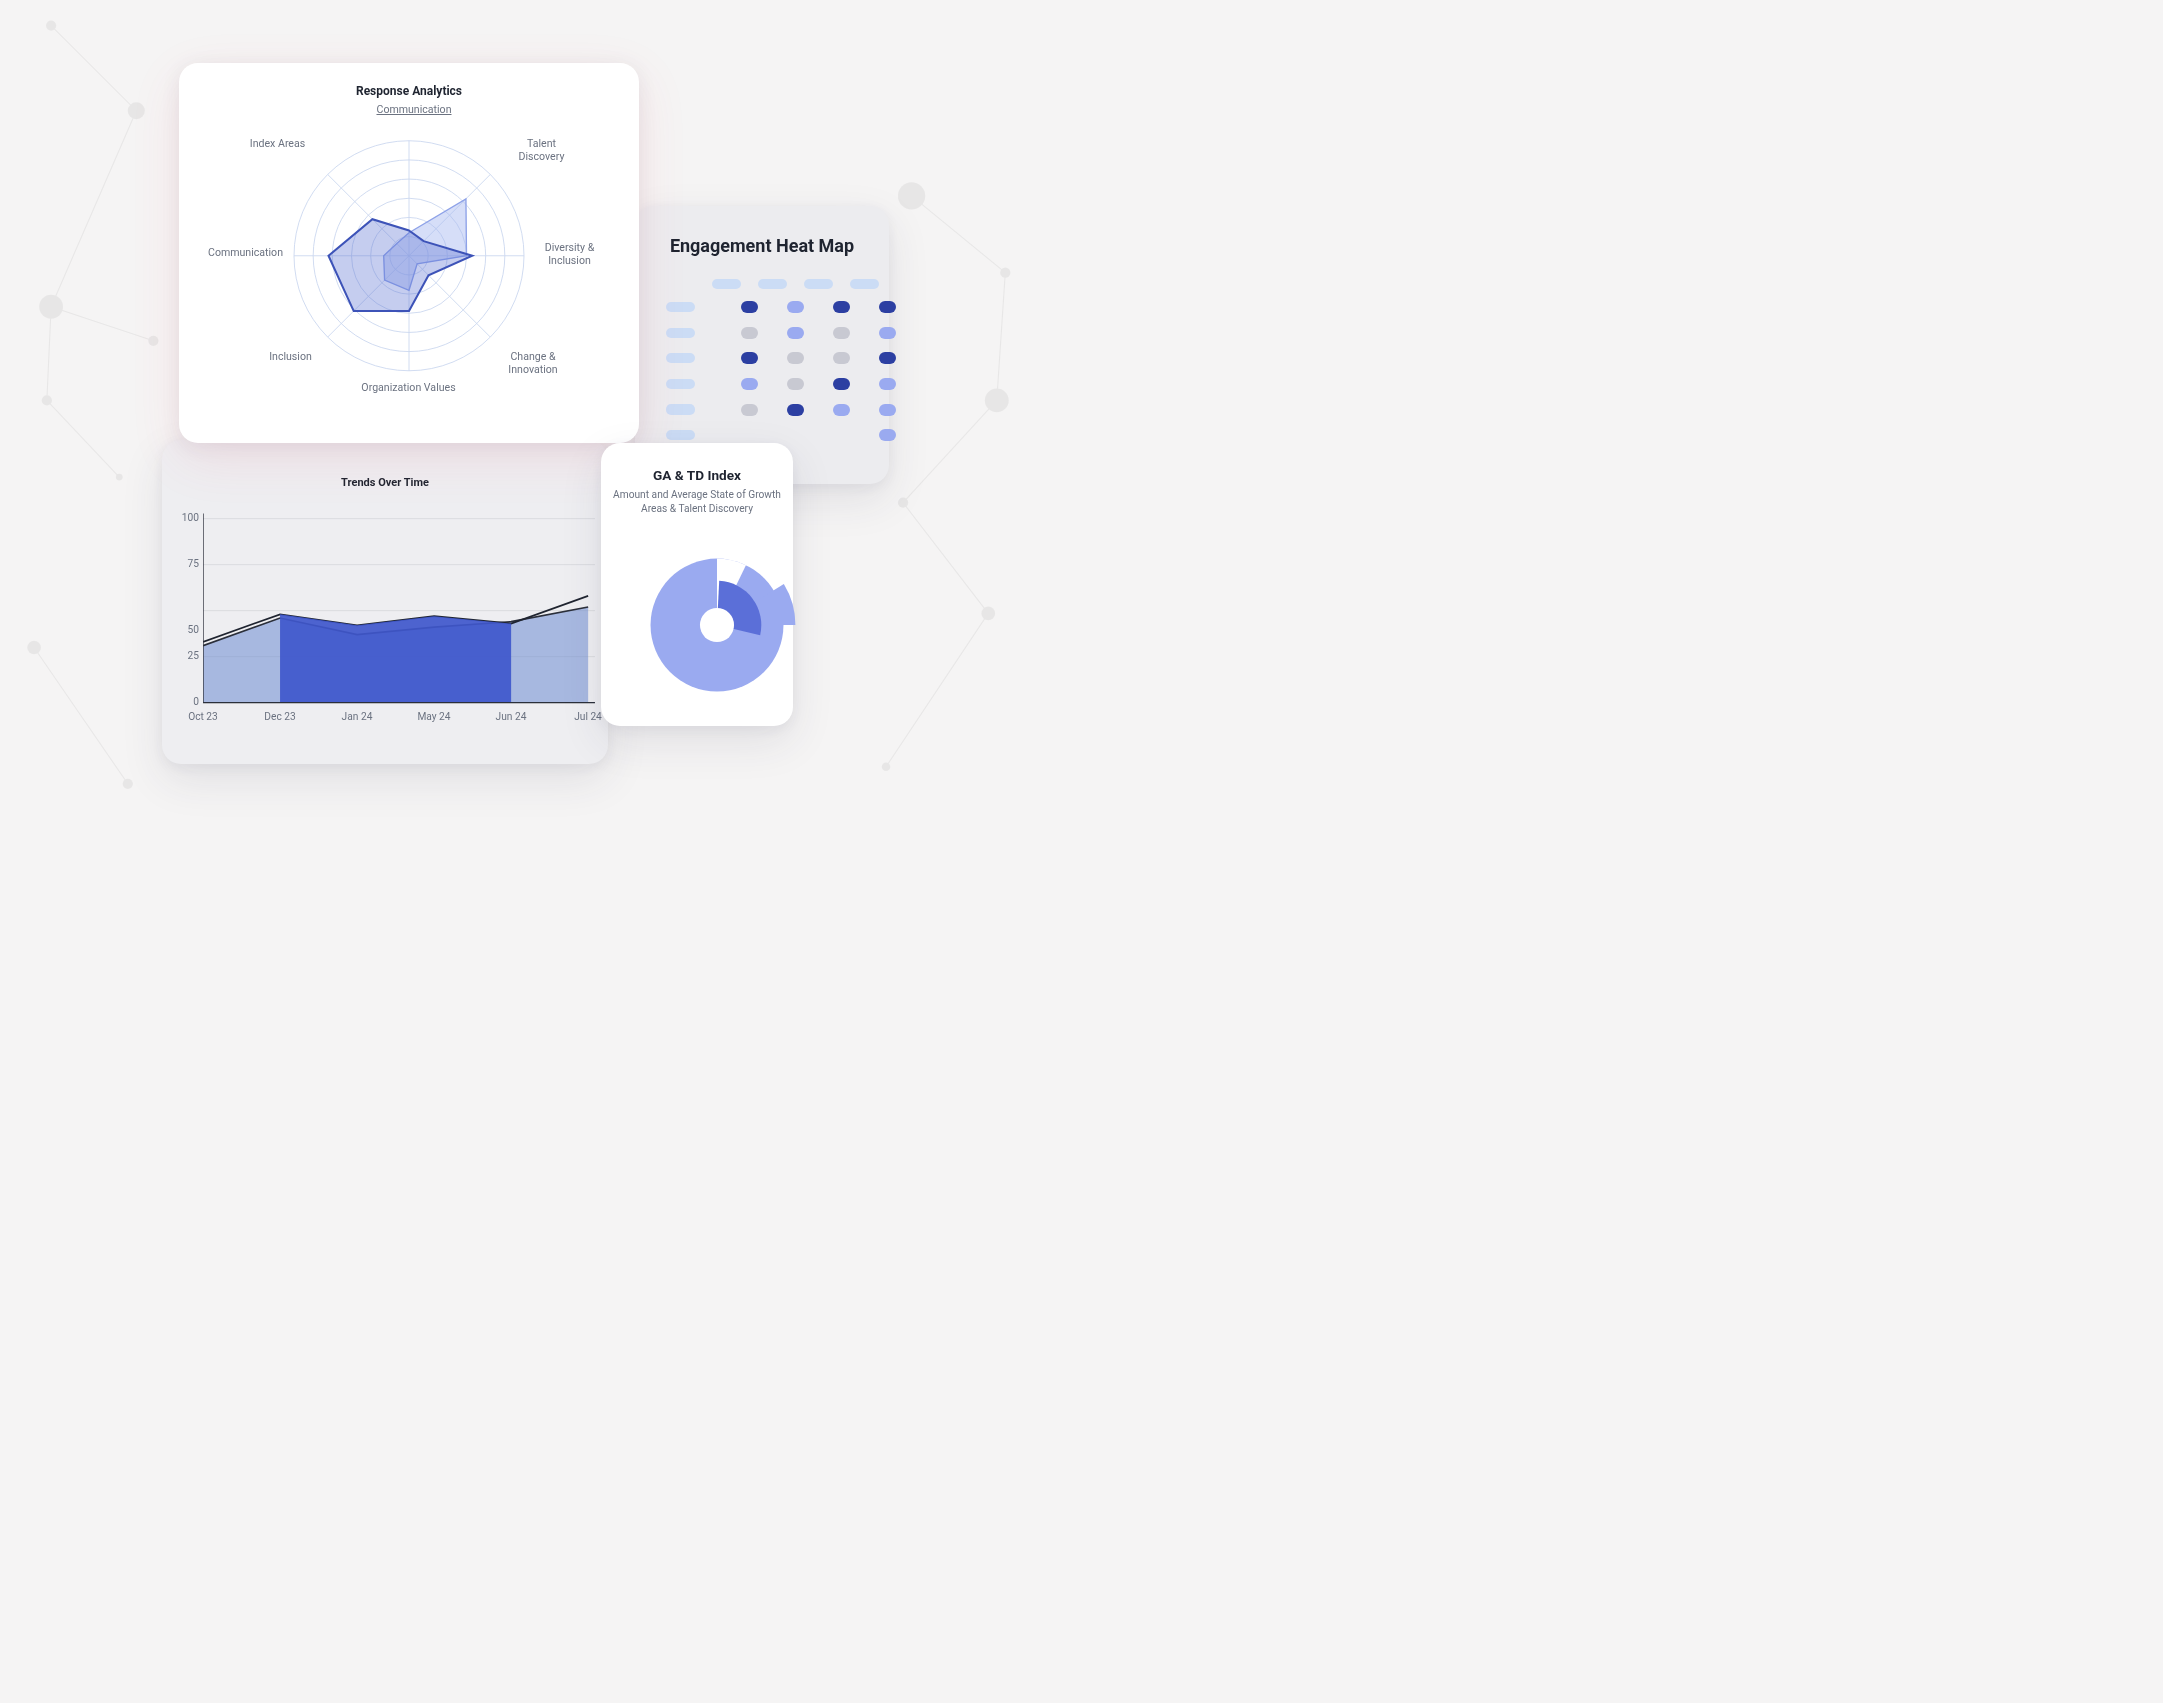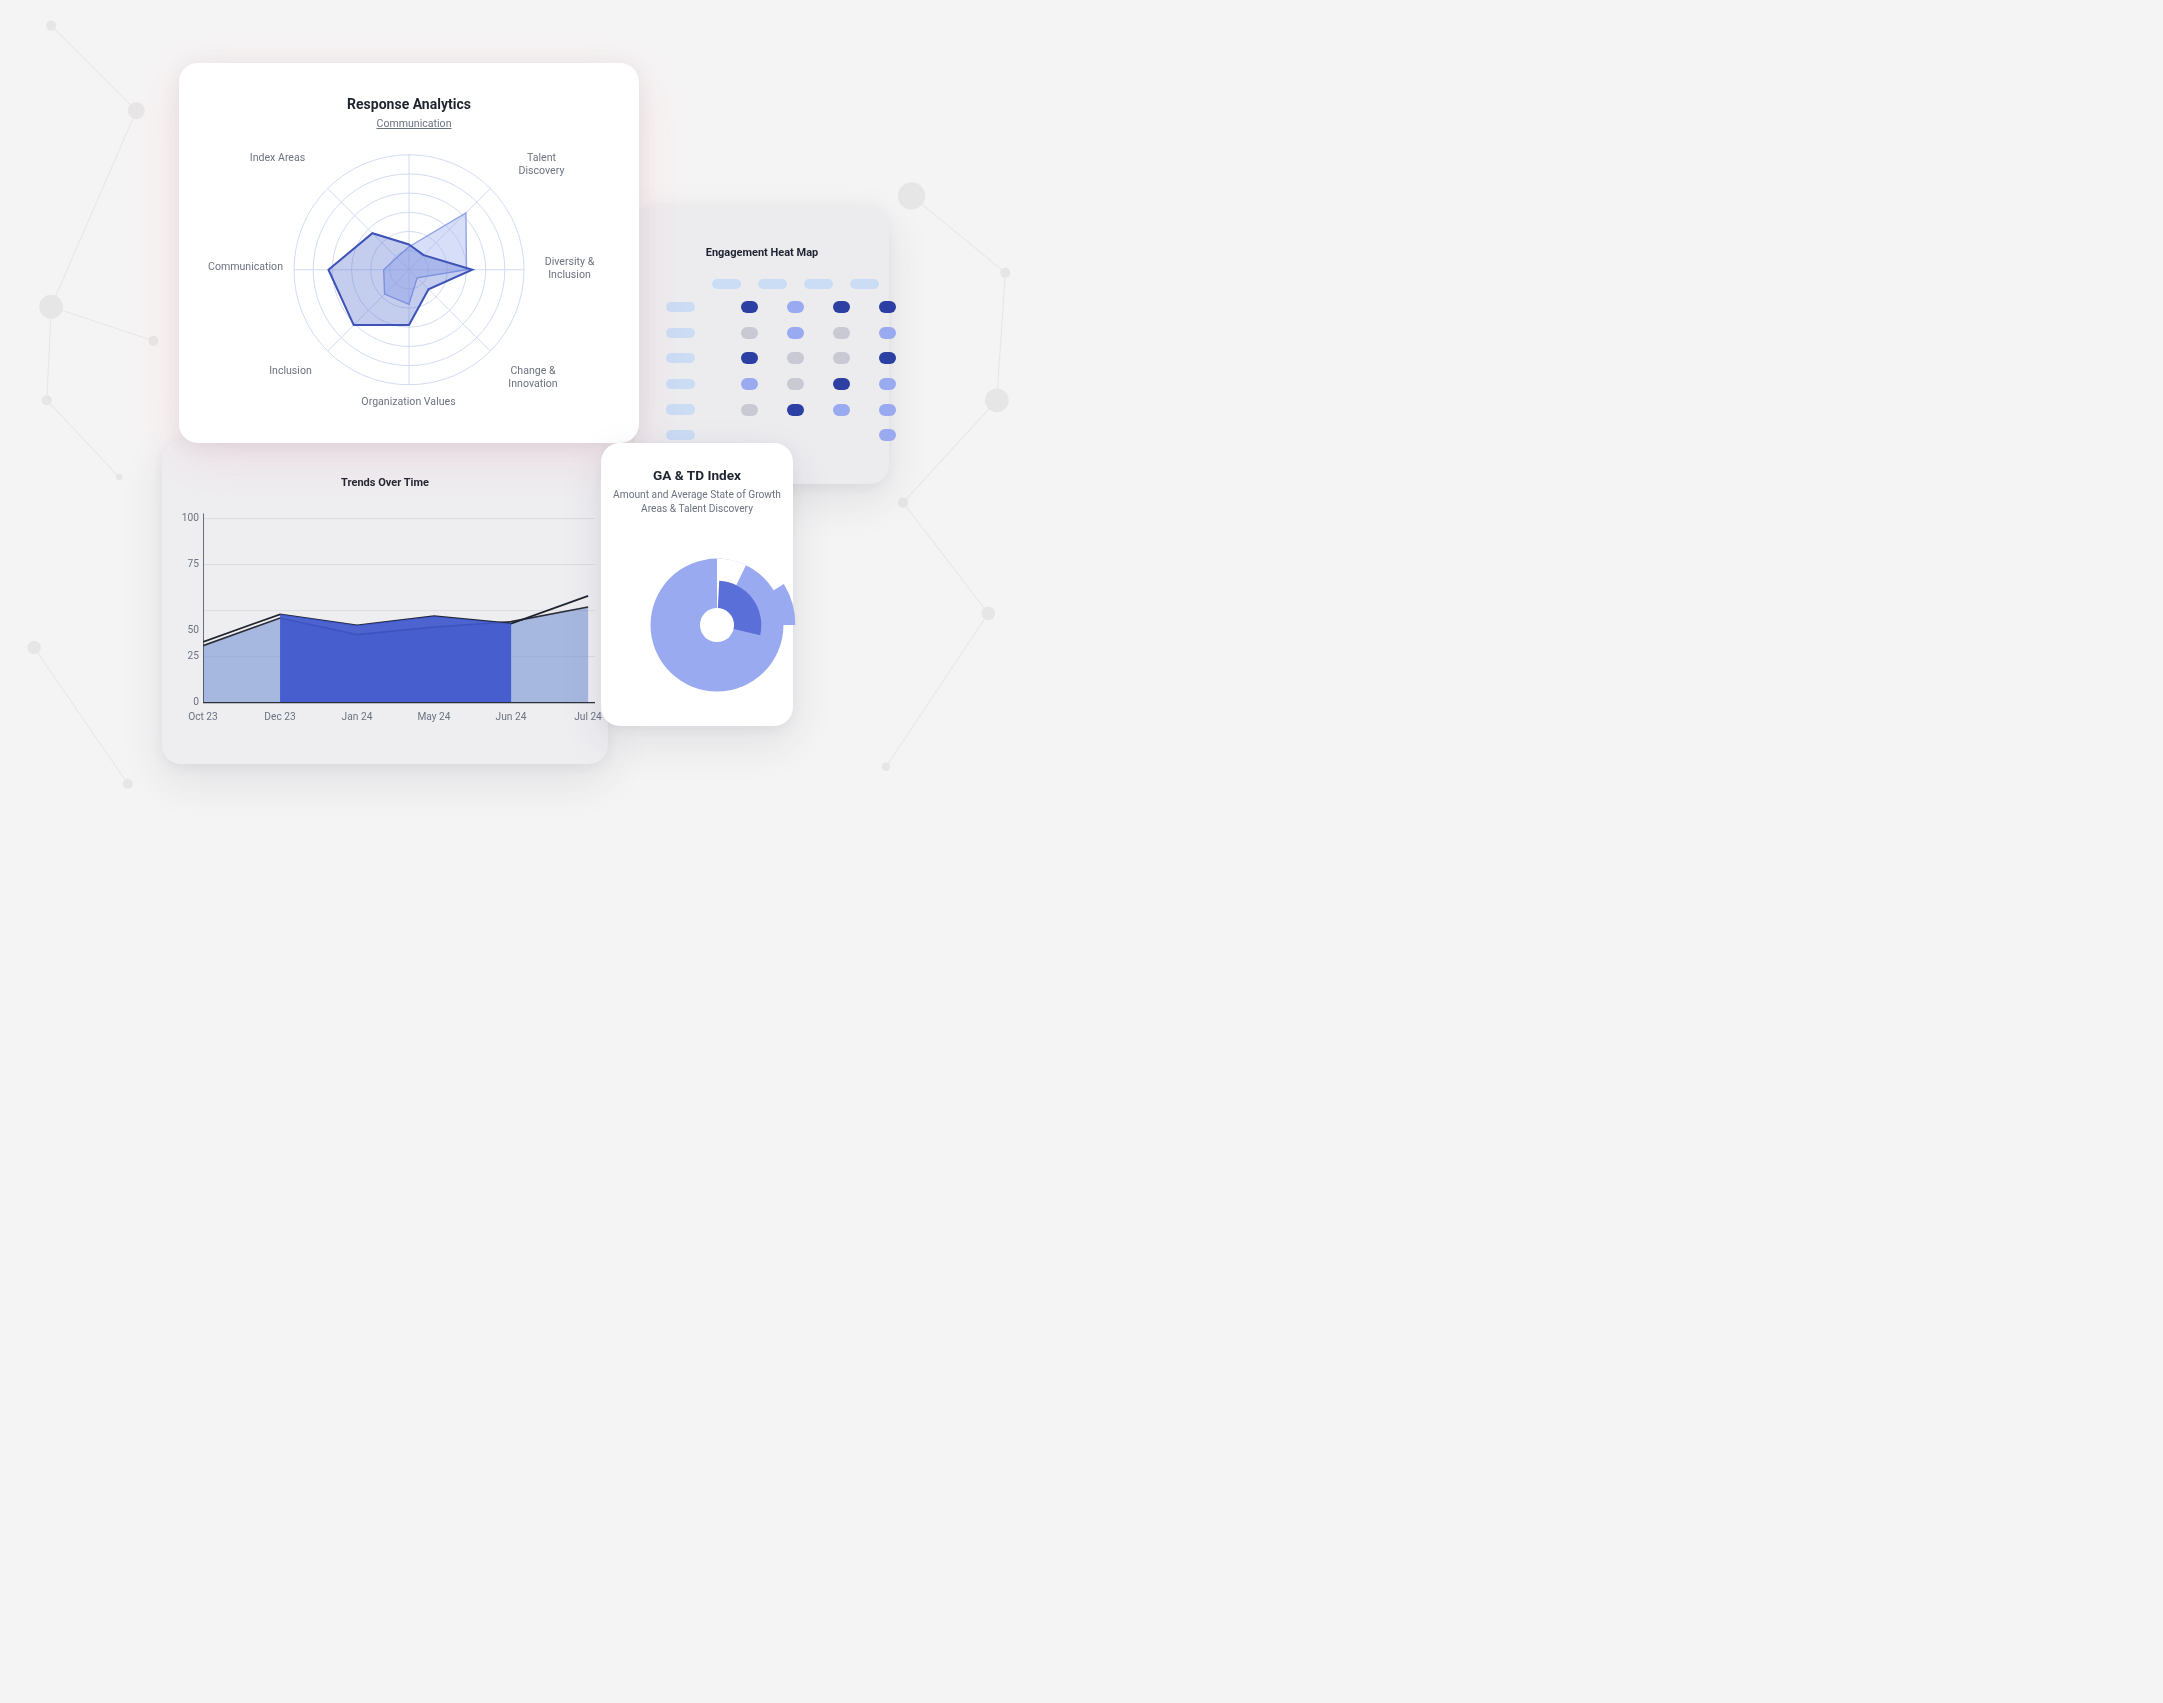--- a/index.html
+++ b/index.html
@@ -33,41 +33,41 @@
     line-height:1.35;
     margin-top:5.1px;
   }
 
   
   #card-radar {
     left:179px; top:63px; width:460px; height:380px;
     background:#ffffff;
     box-shadow: 0 15.3px 51px rgba(236, 72, 100, 0.10), 0 3.4px 19px rgba(50,50,80,0.08);
   }
-  #card-radar .card-title { font-size:14px; margin-top:33px; }
+  #card-radar .card-title { font-size:12px; margin-top:21px; }
   #card-radar .radar-wrap { position:relative; width:100%; height:307px; }
   .radar-label {
     position:absolute; font-size:10.6px; color:#6b7280; text-align:center; line-height:1.25;
   }
 
   
   #card-trends {
     left:162px; top:440px; width:446px; height:324px;
     background:#eeeef1;
   }
   #card-trends .card-title { font-size:11px; margin-top:36px; }
   .trend-y-label { position:absolute; right:409px; font-size:10.2px; color:#6b7280; text-align:right; width:29px; }
   .trend-x-label { position:absolute; font-size:10.2px; color:#6b7280; text-align:center; }
 
   
   #card-heat {
     left:635px; top:206px; width:254px; height:278px;
     background:#ececef;
   }
-  #card-heat .card-title { font-size:11px; margin-top:40px; }
+  #card-heat .card-title { font-size:18px; margin-top:29px; }
   .heat-grid { position:absolute; left:31px; top:73px; }
   .heat-col-head { width:29px; height:10.2px; border-radius:5.1px; background:#cbdcf5; display:inline-block; }
   .heat-row-head { width:29px; height:10.2px; border-radius:5.1px; background:#cbdcf5; }
   .heat-cell { width:17px; height:12px; border-radius:6px; display:inline-block; }
 
   
   #card-gatd {
     left:601px; top:443px; width:192px; height:283px;
     background:#ffffff;
   }

